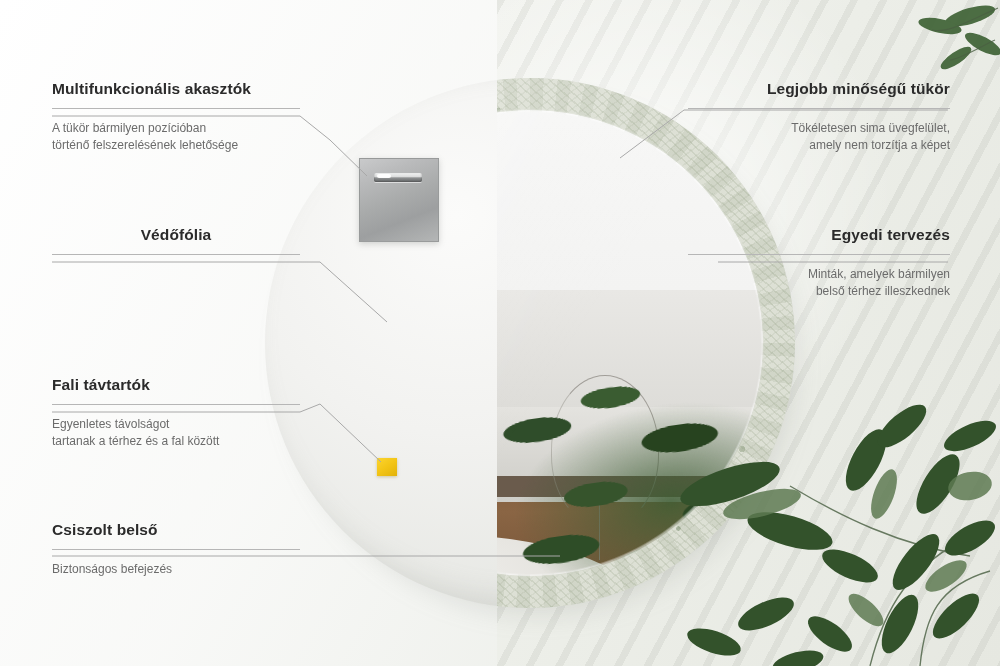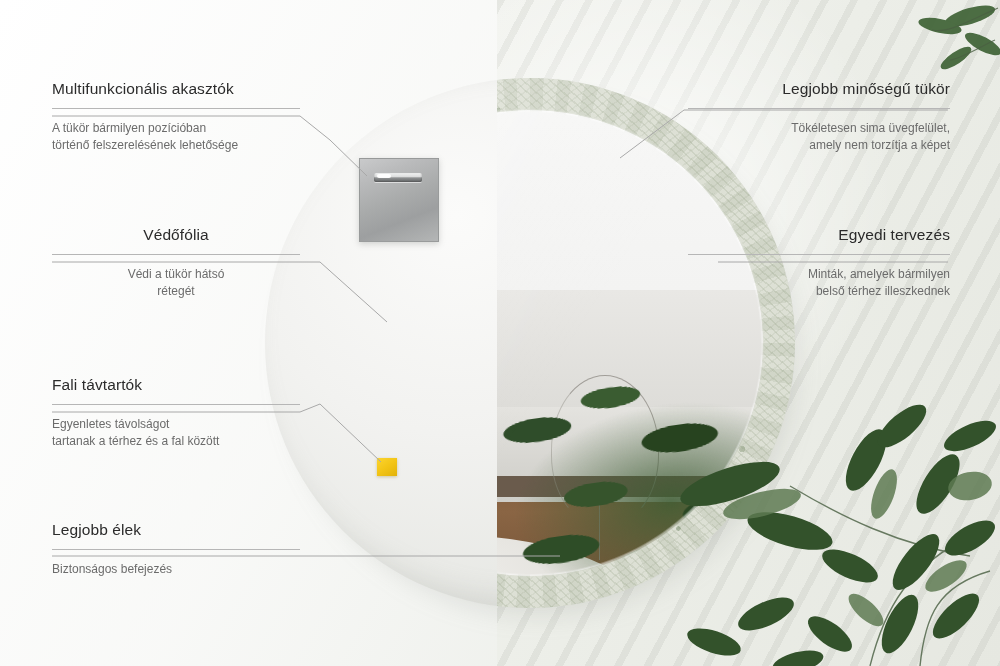--- a/index.html
+++ b/index.html
@@ -152,21 +152,21 @@
   
   .spacer{
     position:absolute;left:377px;top:458px;width:20px;height:18px;
     background:linear-gradient(145deg,#fbd431 0%, #f3c516 48%, #e2b207 100%);
     box-shadow:0 1px 3px rgba(150,120,10,.35);
   }
 
   
   .callout{position:absolute;}
   .callout .c-title{
-    font-size:15.5px;font-weight:normal;color:#2b2b2b;letter-spacing:.1px;
+    font-size:15.5px;font-weight:bold;color:#2b2b2b;letter-spacing:.1px;
     line-height:1.2;white-space:nowrap;
   }
   .callout .c-rule{
     height:1px;background:#b6b6b6;margin-top:9px;
   }
   .callout .c-body{
     margin-top:11px;font-size:12px;color:#6b6b6b;line-height:1.45;white-space:pre-line;
   }
   .callout.right{text-align:right;}
   .callout.right .c-title{text-align:right;}
@@ -286,33 +286,31 @@
   <div class="callout co-1">
     <div class="c-title">Multifunkcionális akasztók</div>
     <div class="c-rule"></div>
     <div class="c-body">A tükör bármilyen pozícióban
 történő felszerelésének lehetősége</div>
   </div>
 
   <div class="callout co-2">
     <div class="c-title">Védőfólia</div>
     <div class="c-rule"></div>
-    <div class="c-body">Védi a tükör hátsó
-rétegét</div>
   </div>
 
   <div class="callout co-3">
     <div class="c-title">Fali távtartók</div>
     <div class="c-rule"></div>
     <div class="c-body">Egyenletes távolságot
 tartanak a térhez és a fal között</div>
   </div>
 
   <div class="callout co-4">
-    <div class="c-title">Legjobb élek</div>
+    <div class="c-title">Csiszolt belső</div>
     <div class="c-rule"></div>
     <div class="c-body">Biztonságos befejezés</div>
   </div>
 
   <div class="callout right co-5">
     <div class="c-title">Legjobb minőségű tükör</div>
     <div class="c-rule"></div>
     <div class="c-body">Tökéletesen sima üvegfelület,
 amely nem torzítja a képet</div>
   </div>

